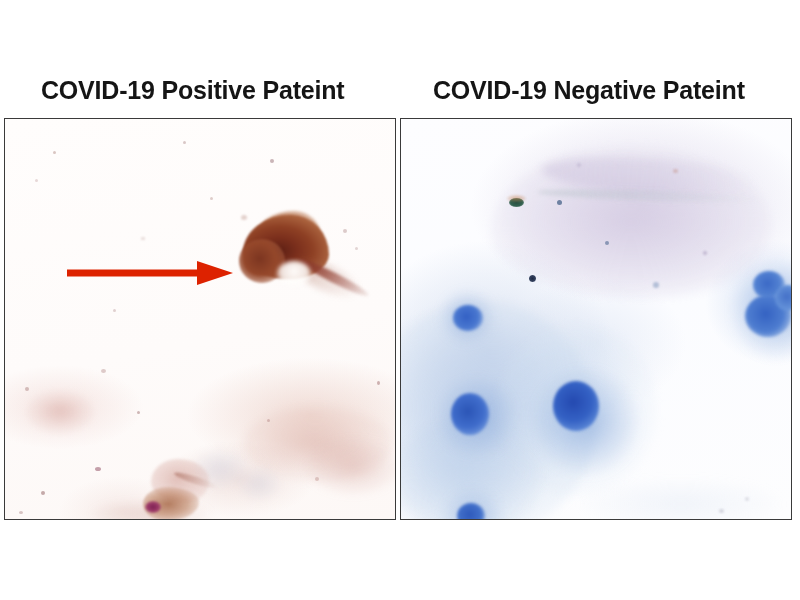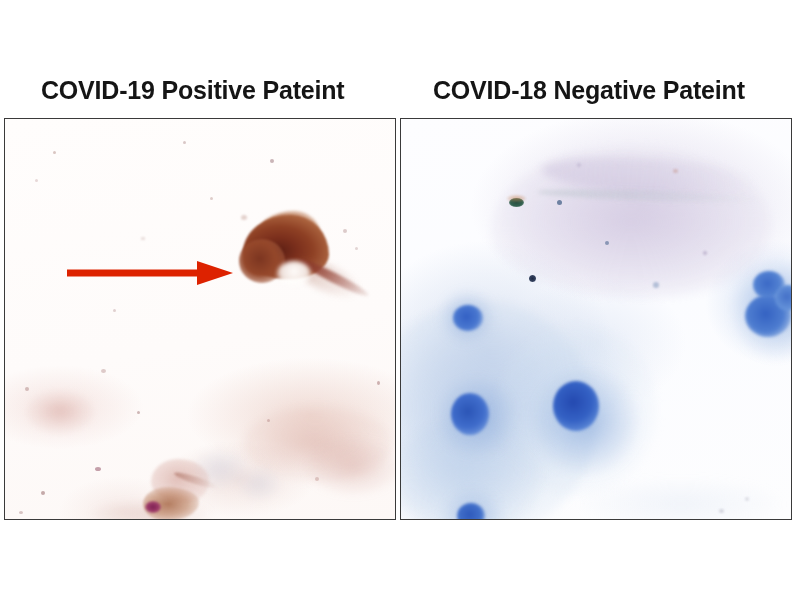--- a/index.html
+++ b/index.html
@@ -203,21 +203,21 @@
 
   
 </style>
 </head>
 <body>
 
 <div id="figure-root">
 
   <div class="panel-title" id="title-left">COVID-19 Positive Pateint</div>
 
-  <div class="panel-title" id="title-right">COVID-18 Negative Pateint</div>
+  <div class="panel-title" id="title-right">COVID-19 Negative Pateint</div>
 
   <div class="micrograph-panel" id="panel-positive">
 
     <div class="slide-field" id="field-positive">
 
       <span class="speck" style="left:48px;  top:32px;  width:3px;  height:3px;  background:rgba(170,130,125,0.45);"></span>
       <span class="speck" style="left:178px; top:22px;  width:3px;  height:3px;  background:rgba(160,120,120,0.4);"></span>
       <span class="speck" style="left:265px; top:40px;  width:4px;  height:4px;  background:rgba(150,110,115,0.5);"></span>
       <span class="speck" style="left:205px; top:78px;  width:3px;  height:3px;  background:rgba(175,135,130,0.4);"></span>
       <span class="speck" style="left:236px; top:96px;  width:6px;  height:5px;  background:rgba(190,150,140,0.42); filter:blur(1px);"></span>

